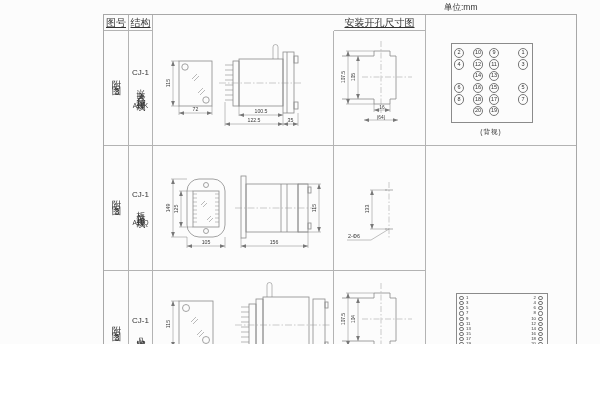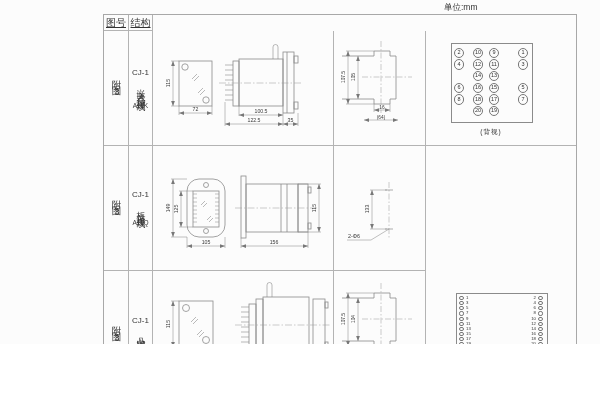--- a/index.html
+++ b/index.html
@@ -34,20 +34,21 @@
 </head>
 <body>
 
 <div class="page">
   <div class="unit">单位:mm</div>
 
   <div class="tbl">
 
     <div class="c hc" style="left:0;top:0;width:25px;height:16px;">图号</div>
     <div class="c hc" style="left:25px;top:0;width:24px;height:16px;">结构</div>
+    <div class="c hc" style="left:230px;top:0;width:92px;height:16px;">安装开孔尺寸图</div>
 
     <div class="c figcell" style="left:0;top:16px;width:25px;height:115px;">
       <span class="vtext">附图3</span>
     </div>
     <div class="c structcell" style="left:25px;top:16px;width:24px;height:115px;">
       <span class="model">CJ-1</span>
       <span class="desc">嵌入式后接线</span>
       <span class="code">A11K</span>
     </div>
     <div class="c dcell" style="left:49px;top:16px;width:181px;height:115px;">

